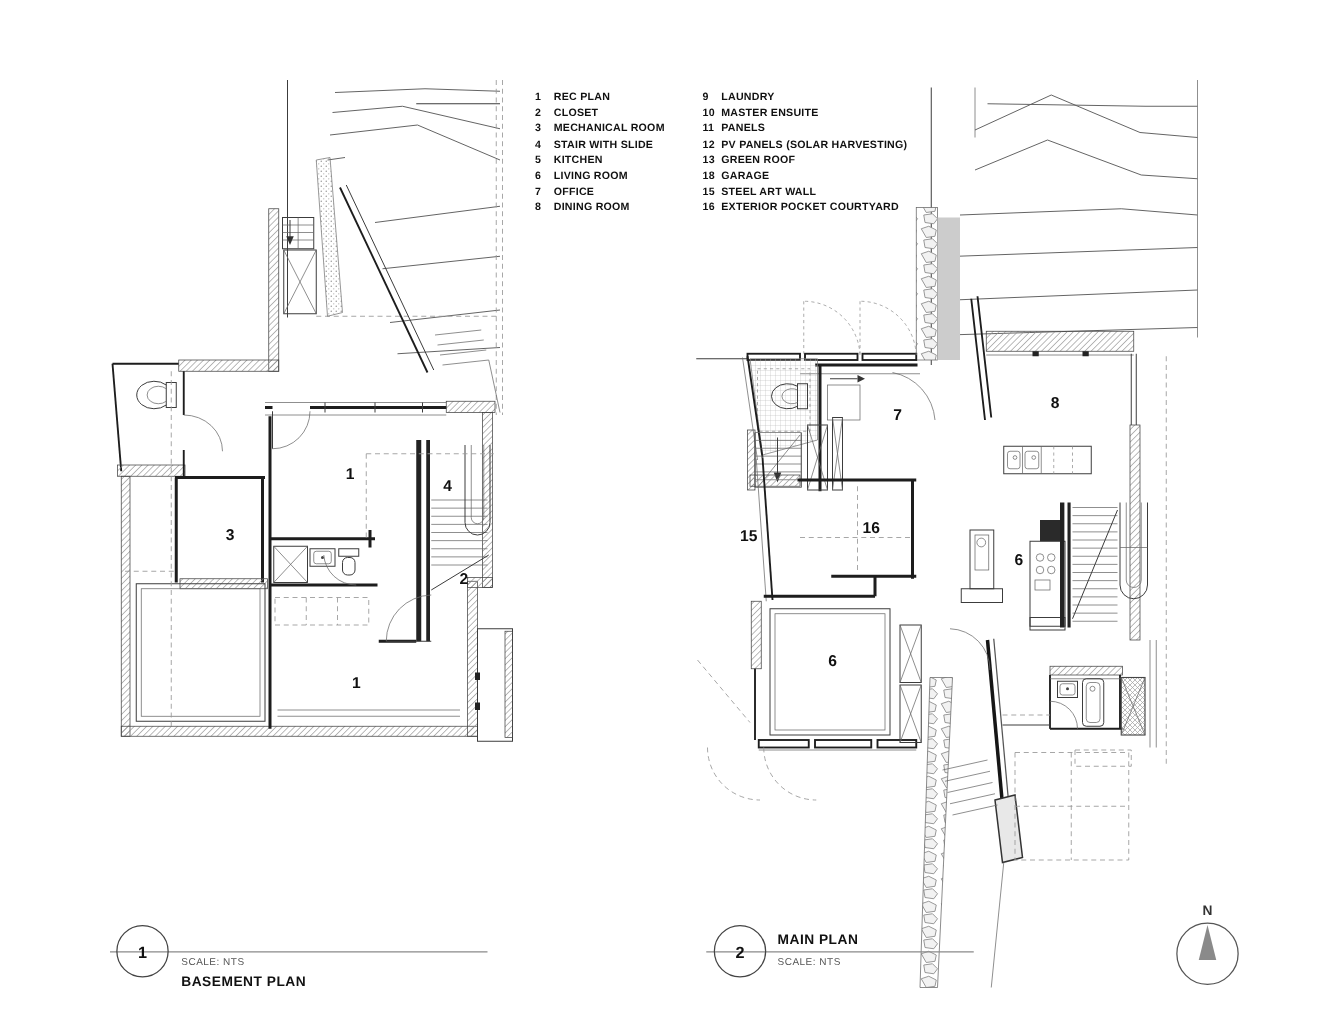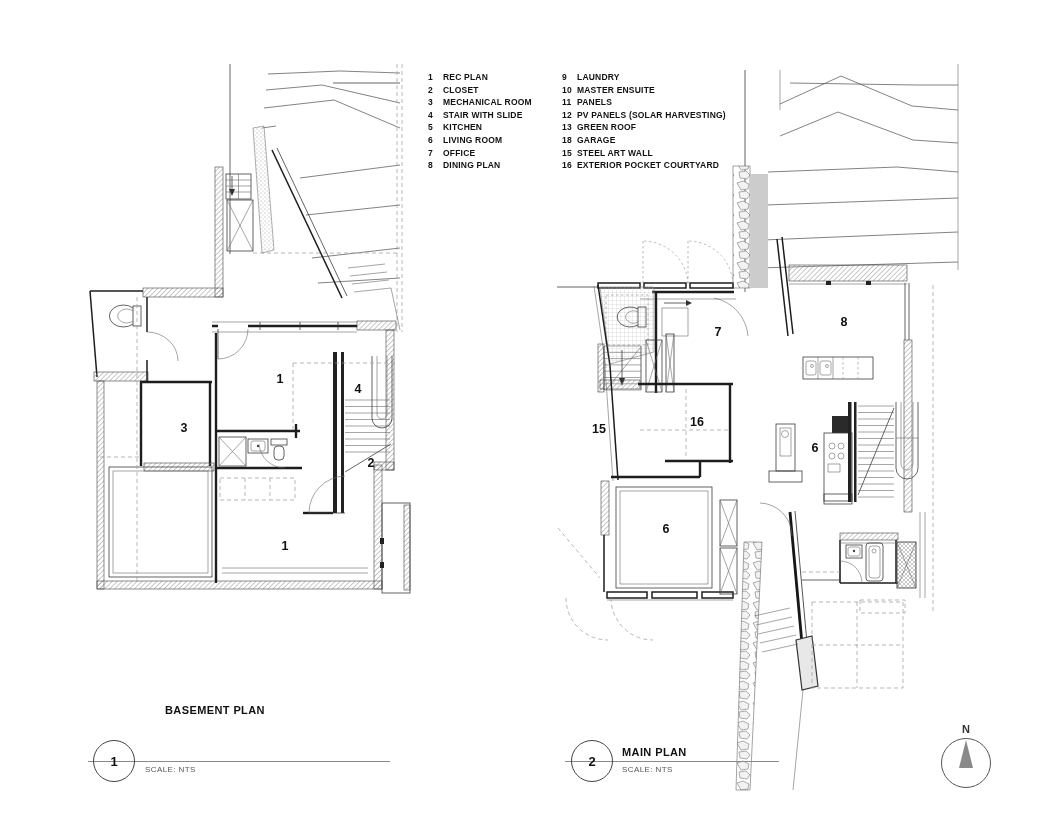--- a/index.html
+++ b/index.html
@@ -386,21 +386,21 @@
       <div class="leg-row">
           <span class="leg-num">6</span>
           <span>LIVING ROOM</span>
         </div>
       <div class="leg-row">
           <span class="leg-num">7</span>
           <span>OFFICE</span>
         </div>
       <div class="leg-row">
           <span class="leg-num">8</span>
-          <span>DINING PLAN</span>
+          <span>DINING ROOM</span>
         </div>
     </div>
     <div>
       <div class="leg-row">
           <span class="leg-num">9</span>
           <span>LAUNDRY</span>
         </div>
       <div class="leg-row">
           <span class="leg-num">10</span>
           <span>MASTER ENSUITE</span>
@@ -430,21 +430,21 @@
           <span>EXTERIOR POCKET COURTYARD</span>
         </div>
     </div>
   </div>
 
   <div>
     <div class="tb-line" style="left:88px;top:761px;width:302px;"></div>
     <div class="tb-circle" style="left:93px;top:740px;">
         <span>1</span>
       </div>
-    <div class="tb-title" style="left:145px;top:704px;margin-left:20px;">BASEMENT PLAN</div>
+    <div class="tb-title" style="left:145px;top:780px;">BASEMENT PLAN</div>
     <div class="tb-scale" style="left:145px;top:765px;">SCALE: NTS</div>
   </div>
 
   <div>
     <div class="tb-line" style="left:565px;top:761px;width:214px;"></div>
     <div class="tb-circle" style="left:571px;top:740px;">
         <span>2</span>
       </div>
     <div class="tb-title" style="left:622px;top:746px;">MAIN PLAN</div>
     <div class="tb-scale" style="left:622px;top:765px;">SCALE: NTS</div>

